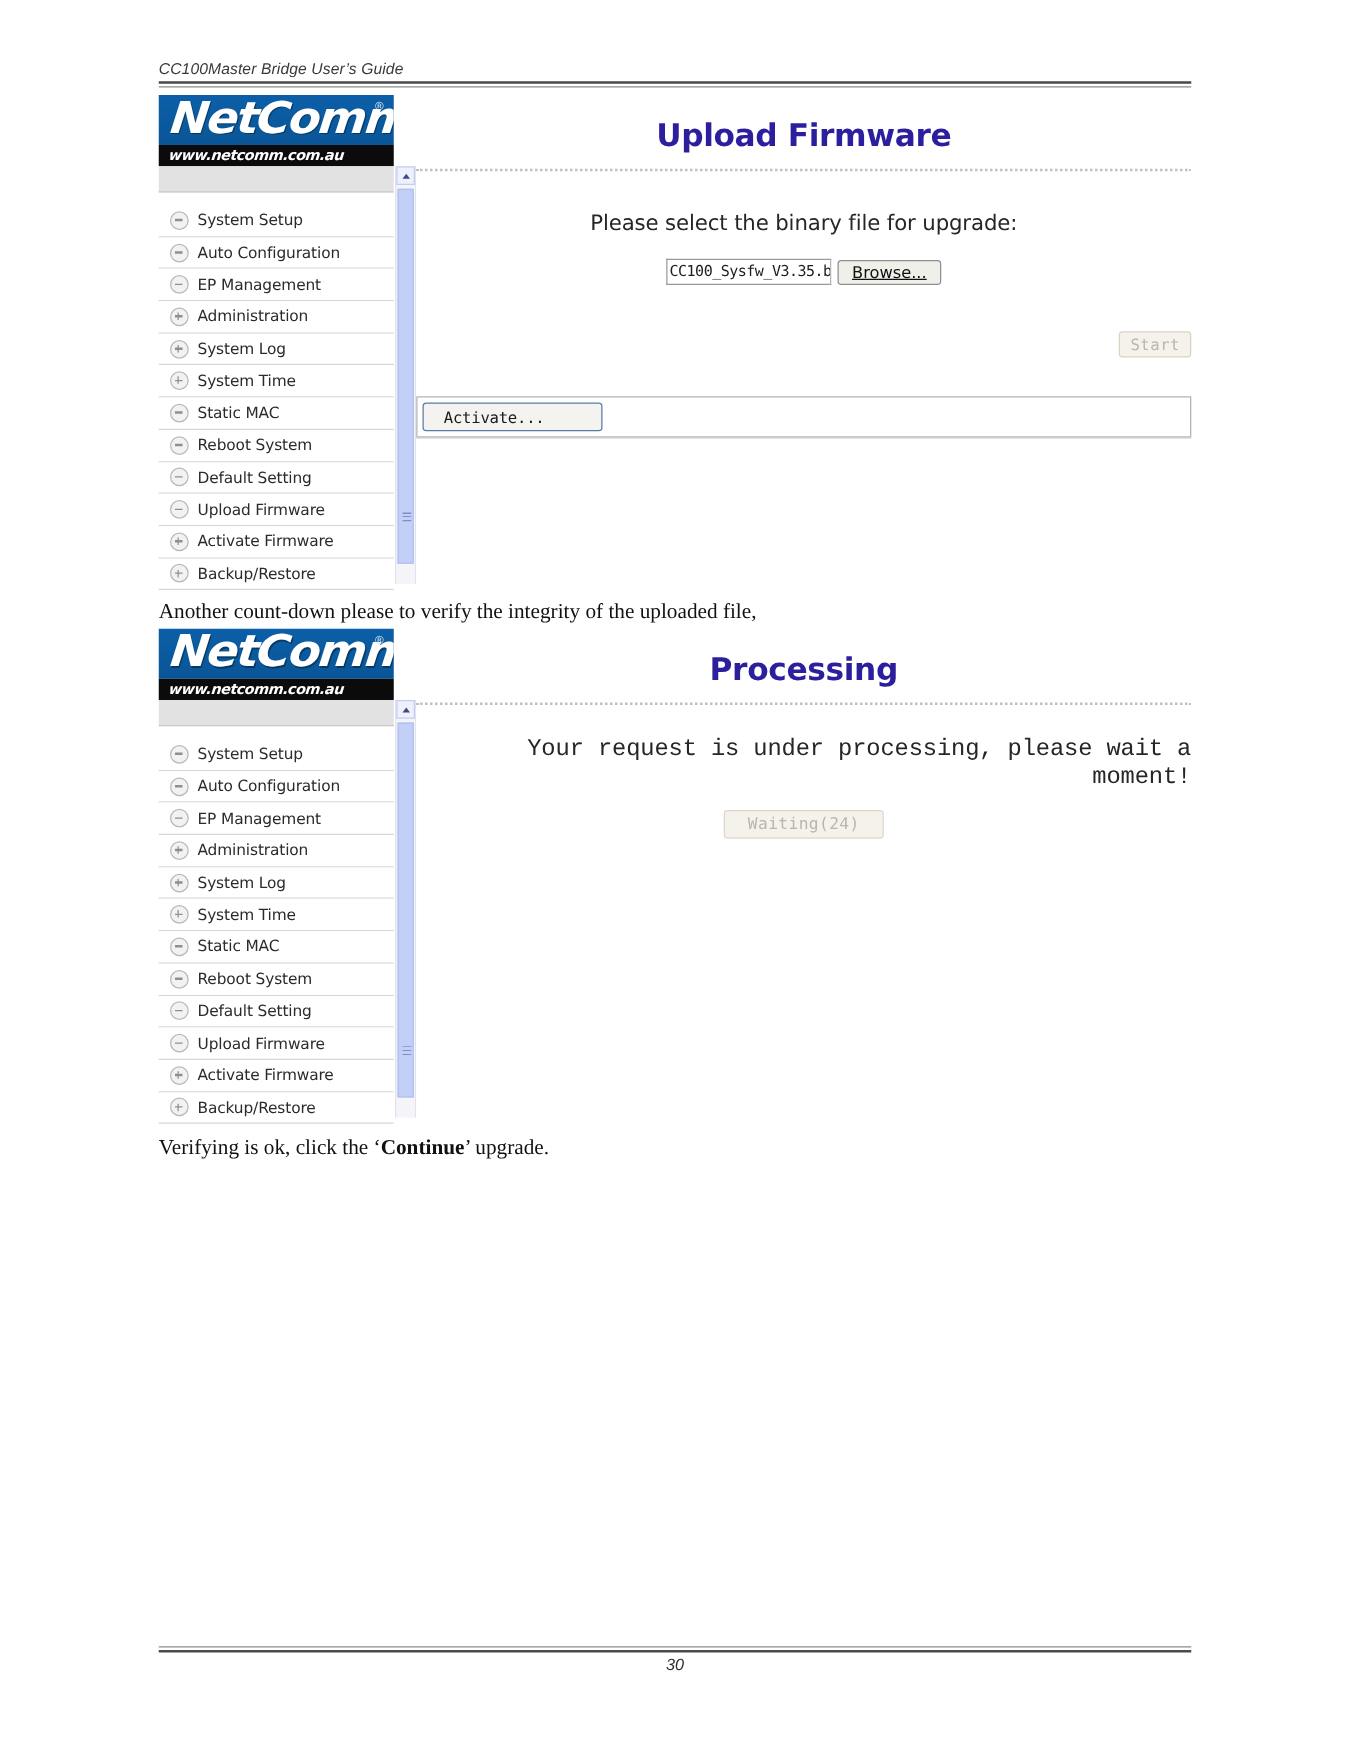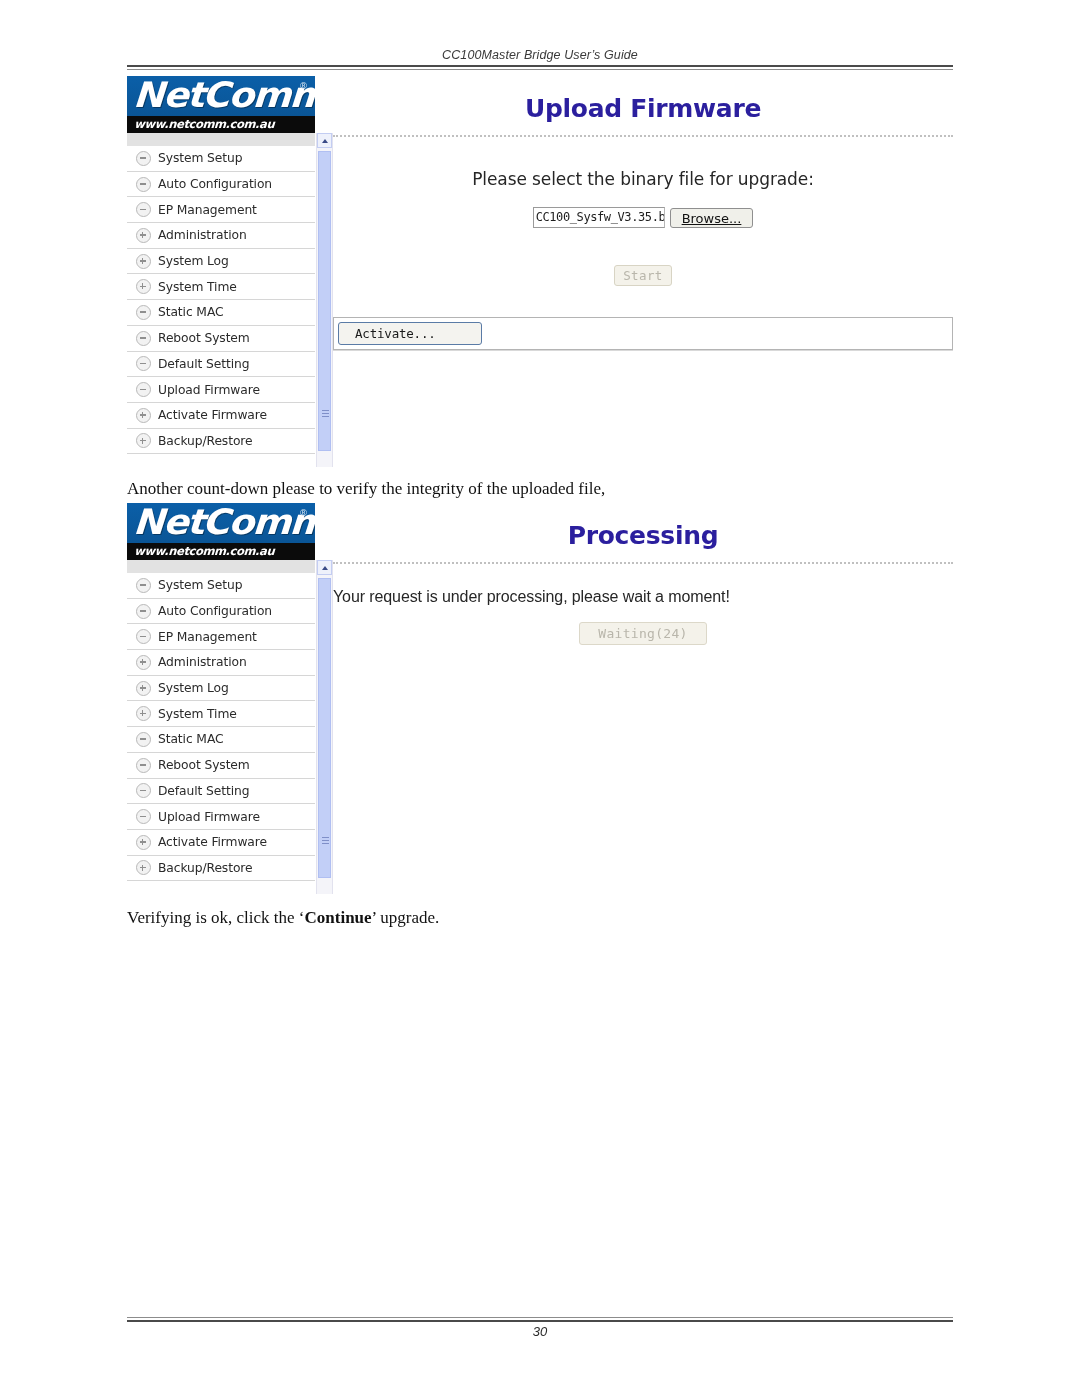--- a/index.html
+++ b/index.html
@@ -21,21 +21,20 @@
     width: 1080px;
     height: 1397px;
   }
 
   
   .doc-header {
     position: absolute;
     left: 127px;
     top: 48px;
     width: 826px;
-    text-align: center;
   }
   .doc-header-text {
     font-family: "Liberation Sans", sans-serif;
     font-style: italic;
     font-size: 12.5px;
     color: #3a3a3a;
     letter-spacing: 0.1px;
     white-space: nowrap;
   }
   .doc-header-rule {
@@ -129,21 +128,21 @@
     width: 188px;
     height: 20px;
     background: #e2e2e2;
     border-bottom: 1px solid #c9c9c9;
   }
 
   
   .menu {
     position: absolute;
     left: 0;
-    top: 70px;
+    top: 88px;
     width: 188px;
   }
   .menu-item {
     height: 25.7px;
     box-sizing: border-box;
     border-bottom: 1px solid #d6d6d6;
     display: flex;
     align-items: center;
     padding-left: 9px;
     background: #ffffff;
@@ -301,21 +300,21 @@
     border-radius: 3px;
     font-family: "DejaVu Sans", sans-serif;
     font-size: 13px;
     color: #111111;
     line-height: 20px;
     text-decoration: underline;
   }
 
   .start-row {
     display: flex;
-    justify-content: center;
+    justify-content: flex-end;
     margin-top: 37px;
   }
   .start-btn {
     min-width: 52px;
     height: 21px;
     box-sizing: border-box;
     background: #f4f2ea;
     border: 1px solid #d8d4c4;
     border-radius: 3px;
     font-family: "DejaVu Sans Mono", monospace;
@@ -350,23 +349,23 @@
     border-radius: 3px;
     font-family: "DejaVu Sans Mono", monospace;
     font-size: 12.5px;
     color: #1a1a1a;
     line-height: 21px;
     padding-left: 16px;
     letter-spacing: -0.2px;
   }
 
   .processing-msg {
-    text-align: left;
-    font-family: Liberation Sans, sans-serif;
-    font-size: 16px;
+    text-align: right;
+    font-family: Liberation Mono, monospace;
+    font-size: 19px;
     color: #262626;
     margin-top: 22px;
     letter-spacing: -0.1px;
   }
   .waiting-row {
     display: flex;
     justify-content: center;
     margin-top: 16px;
   }
   .waiting-btn {

